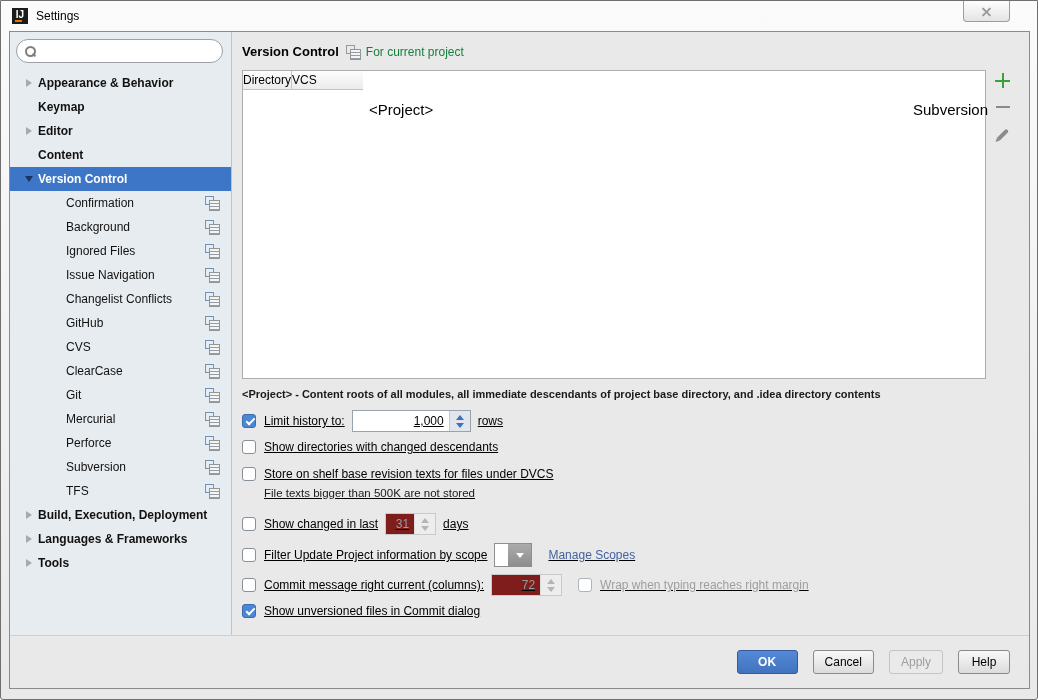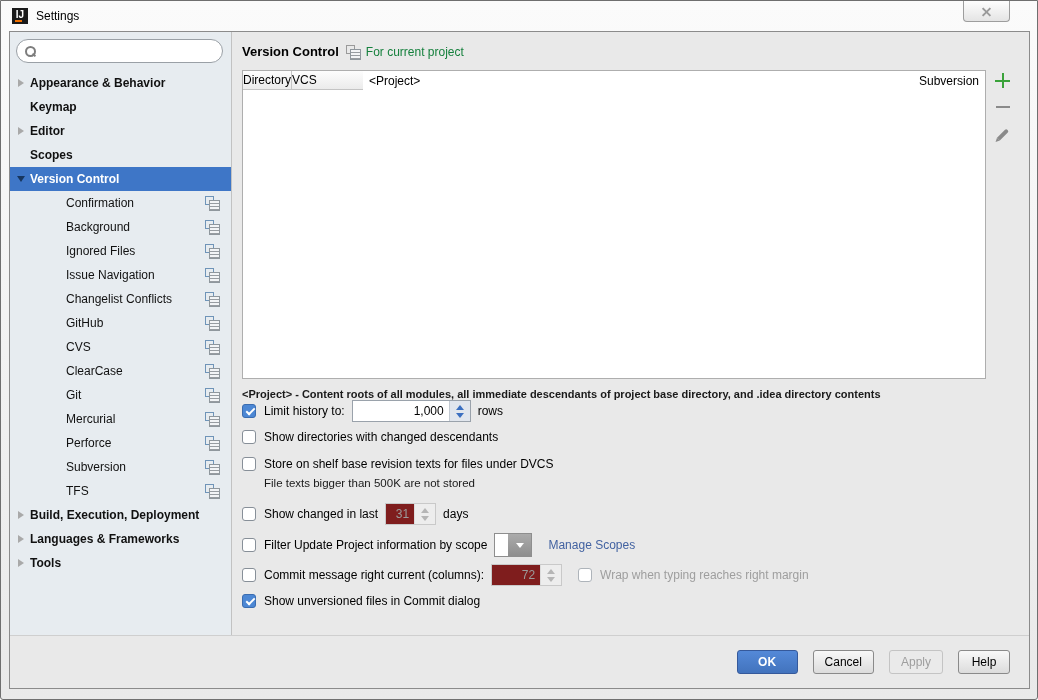--- a/index.html
+++ b/index.html
@@ -29,21 +29,21 @@
   
   .sidebar { width:222px; flex:0 0 auto; background:#e7ecf0; border-right:1px solid #c2c2c2; padding-top:7px; }
   .search-wrap { margin:0 8px 8px 6px; height:24px; border:1px solid #9aa0a6; border-radius:13px; background:#fff;
                  display:flex; align-items:center; padding-left:7px; gap:4px; }
   .search-icon { position:relative; width:13px; height:13px; flex:0 0 auto; }
   .search-icon::before { content:""; position:absolute; left:1px; top:1px; width:7px; height:7px; border:2px solid #7d7d7d; border-radius:50%; }
   .search-icon::after { content:""; position:absolute; left:8px; top:9px; width:4px; height:2px; background:#7d7d7d; transform:rotate(45deg); }
   .search-input { border:none; outline:none; background:transparent; flex:1; font-size:12px; font-family:inherit; height:100%; }
 
   .tree { font-size:12px; color:#111; }
-  .tree-row { height:24px; display:flex; align-items:center; padding-left:6px; position:relative; cursor:default; }
+  .tree-row { height:24px; display:flex; align-items:center; padding-left:14px; position:relative; cursor:default; }
   .tree-row .arrow-box { width:10px; margin-right:4px; display:flex; align-items:center; justify-content:center; flex:0 0 auto; }
   .tri-right { width:0; height:0; border-left:6px solid #a9a9a9; border-top:4px solid transparent; border-bottom:4px solid transparent; }
   .tri-down  { width:0; height:0; border-top:6px solid #17365f; border-left:4px solid transparent; border-right:4px solid transparent; }
   .tree-row .glabel { font-weight:bold; }
   .tree-row.selected { background:#3e76c7; }
   .tree-row.selected .glabel { color:#fff; }
   .tree-row.child { padding-left:56px; }
 
   .proj-icon { position:relative; width:13px; height:13px; display:inline-block; flex:0 0 auto; }
   .proj-icon::before { content:""; position:absolute; left:0; top:0; width:7px; height:7px; border:1px solid #6f94b8; }
@@ -57,37 +57,37 @@
   .main-header { display:flex; align-items:center; gap:7px; margin-bottom:11px; }
   .main-title { font-size:13px; font-weight:bold; color:#000; }
   .scope-note { color:#15803d; font-size:12px; }
 
   .table-area { display:flex; align-items:flex-start; }
   .vcs-table { flex:1; height:309px; border:1px solid #aeaeae; background:#fff; display:flex; flex-direction:row; }
   .thead { display:flex; height:19px; background:linear-gradient(#fdfdfd,#ebebeb); border-bottom:1px solid #c4c4c4; font-size:12px; color:#000; }
   .th-directory { flex:1; text-align:center; line-height:18px; }
   .th-vcs { width:72px; text-align:left; border-left:1px solid #c4c4c4; line-height:18px; }
   .tbody { flex:1; }
-  .trow { display:flex; font-size:12px; height:20px; align-items:center; }
+  .trow { display:flex; font-size:15px; height:20px; align-items:center;margin-top:28px; }
   .td-directory { flex:1; padding-left:6px; }
   .td-vcs { width:72px; text-align:center; }
 
   .table-toolbar { width:33px; flex:0 0 auto; display:flex; flex-direction:column; align-items:center; padding-top:3px; gap:14px; }
   .icon-add { position:relative; width:15px; height:15px; cursor:pointer; }
   .icon-add::before { content:""; position:absolute; left:0; top:6.5px; width:15px; height:2px; background:#3aa23a; }
   .icon-add::after  { content:""; position:absolute; left:6.5px; top:0; width:2px; height:15px; background:#3aa23a; }
   .icon-remove { width:14px; height:2px; background:#8a8a8a; margin-top:4px; cursor:pointer; }
   .icon-edit { position:relative; width:4px; height:13px; background:#8a8a8a; border-radius:2px 2px 0 0; transform:rotate(45deg); margin-top:6px; cursor:pointer; }
   .icon-edit::after { content:""; position:absolute; left:0; bottom:-4px; width:0; height:0;
         border-left:2px solid transparent; border-right:2px solid transparent; border-top:4px solid #8a8a8a; }
 
   .description { margin-top:9px; font-size:11px; font-weight:bold; color:#1a1a1a; }
 
   
-  .options { font-size:12px; color:#000; }
+  .options { margin-top:10px; font-size:12px; color:#000;text-decoration:underline; }
   .opt-row { display:flex; align-items:center; }
   .cb { width:14px; height:14px; border:1px solid #878f98; border-radius:3px; background:#fff; margin-right:8px; flex:0 0 auto; position:relative; cursor:pointer; }
   .cb.checked { background:#4c87d4; border-color:#3a6cb0; }
   .cb.checked::after { content:""; position:absolute; left:3px; top:3px; width:7px; height:3px;
         border-left:2px solid #fff; border-bottom:2px solid #fff; transform:rotate(-45deg); }
   .cb.gray { border-color:#aeb4ba; }
 
   .spin { display:inline-flex; align-items:stretch; height:22px; border:1px solid #9aa2ab; background:#fff; margin:0 7px; }
   .spin input { border:none; outline:none; text-align:right; font-size:12px; padding:0 5px; font-family:inherit; background:transparent; width:96px; color:#000; }
   .spin .btns { width:21px; background:#e1e6ed; border-left:1px solid #c2c9d1; display:flex; flex-direction:column; align-items:center; justify-content:center; gap:3px; cursor:pointer; }
@@ -154,21 +154,21 @@
             <span class="glabel">Keymap</span>
           </div>
           <div class="tree-row">
             <span class="arrow-box">
                 <span class="tri-right"></span>
               </span>
             <span class="glabel">Editor</span>
           </div>
           <div class="tree-row">
             <span class="arrow-box"></span>
-            <span class="glabel">Scopes</span>
+            <span class="glabel">Content</span>
           </div>
           <div class="tree-row selected">
             <span class="arrow-box">
                 <span class="tri-down"></span>
               </span>
             <span class="glabel">Version Control</span>
           </div>
           <div class="tree-row child">
             <span>Confirmation</span>
             <span class="proj-icon"></span>

